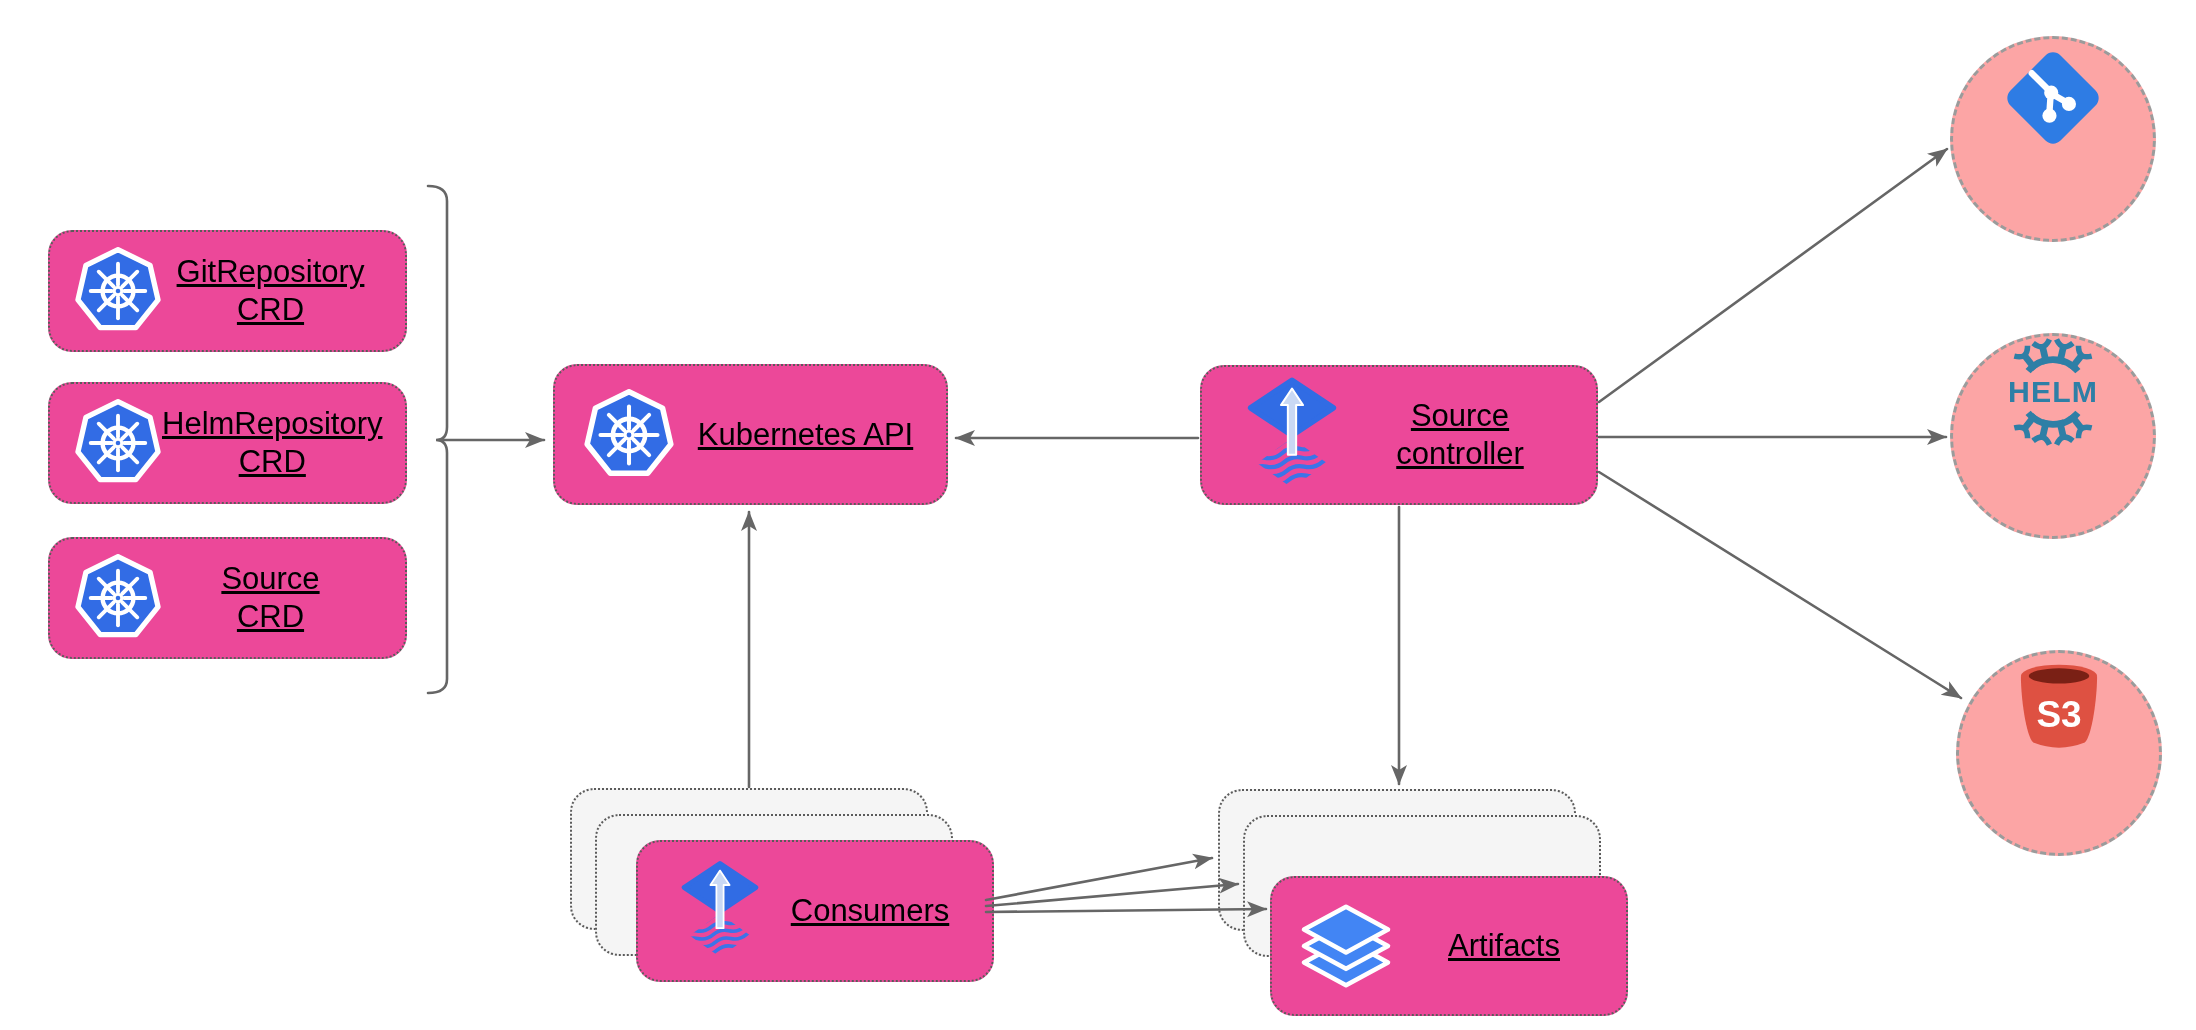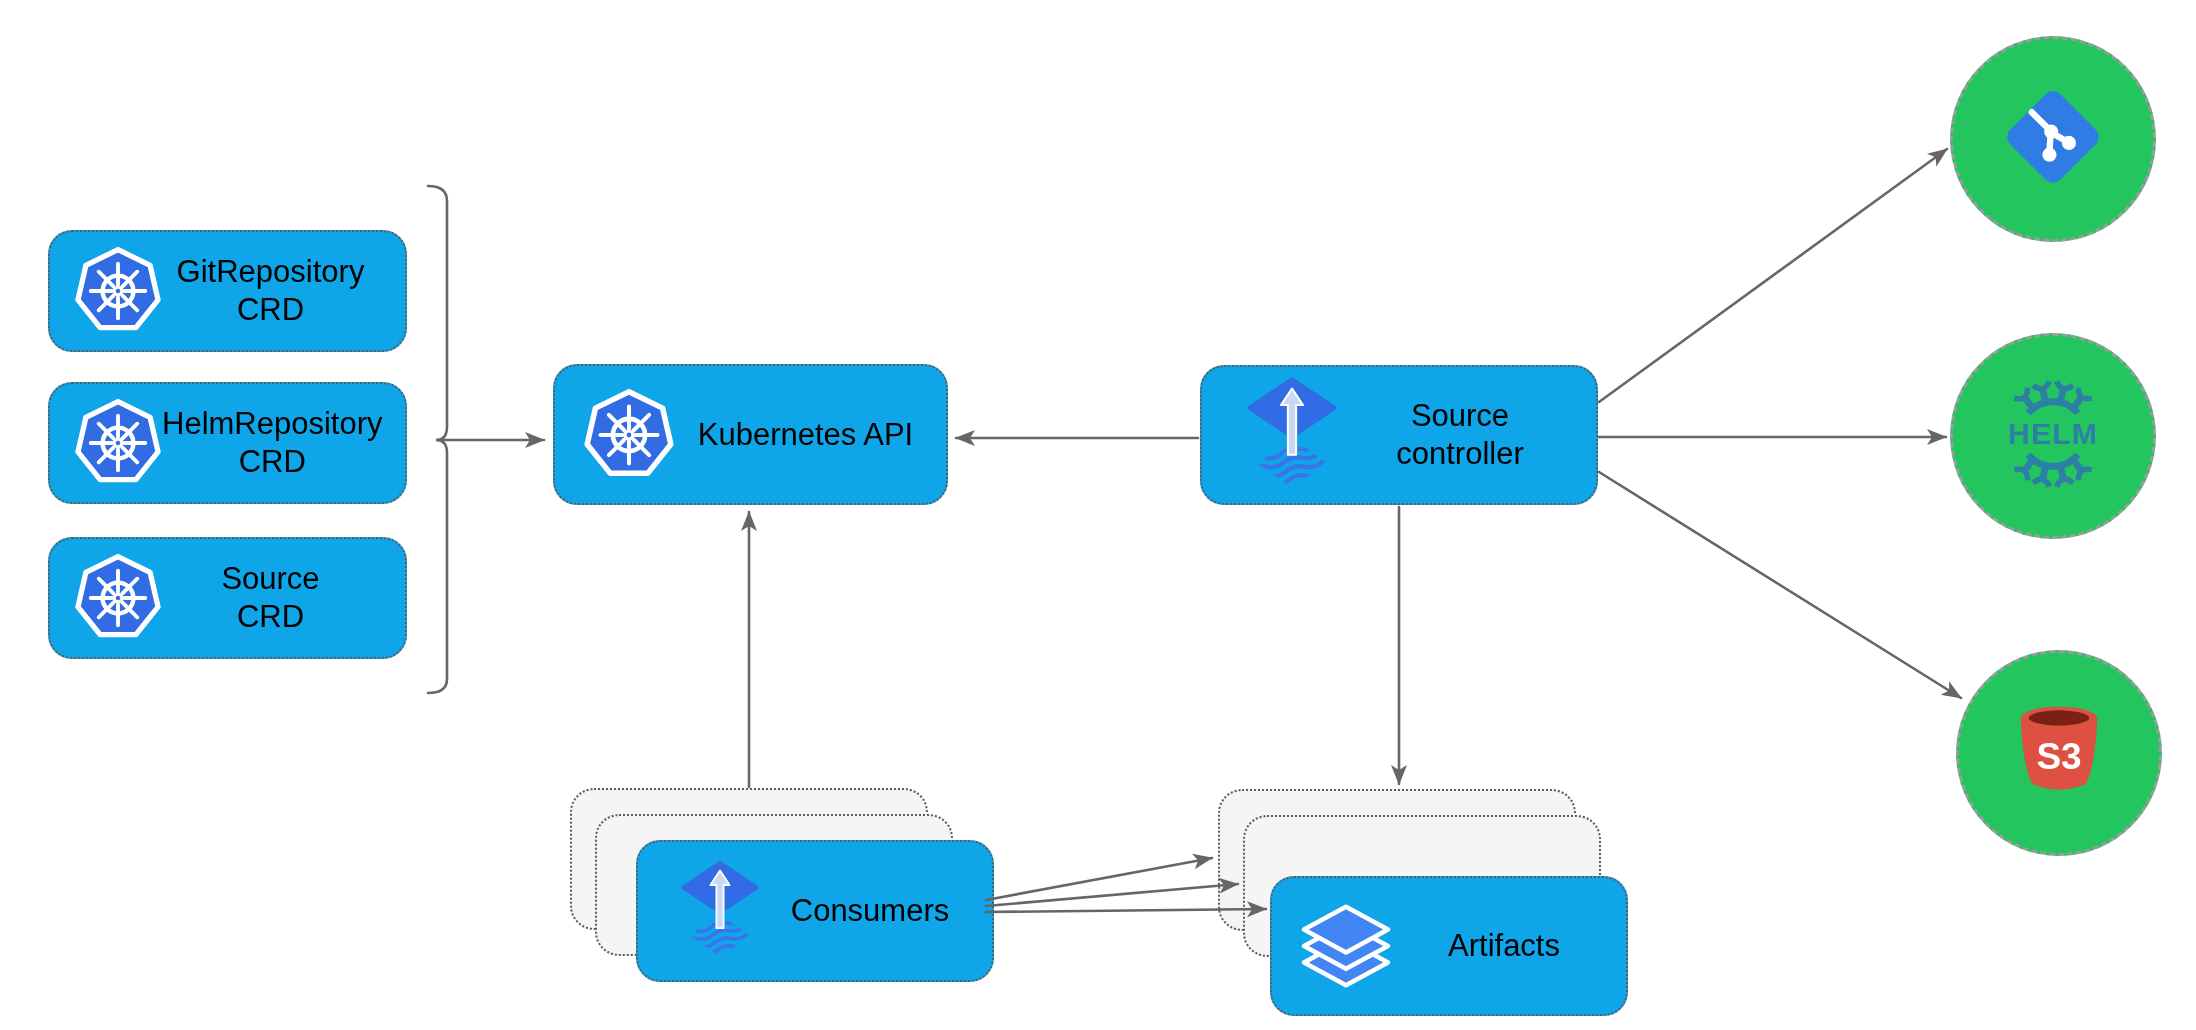--- a/index.html
+++ b/index.html
@@ -1,43 +1,43 @@
 <!DOCTYPE html>
 <html><head>
 <meta charset="utf-8">
 <style>
   html,body{margin:0;padding:0;background:#ffffff;}
   .canvas{
     position:relative;width:2196px;height:1030px;background:#ffffff;
     font-family:"Liberation Sans",sans-serif;overflow:hidden;
   }
   .node{
-    position:absolute;background:#0ea5e9;border:2px dotted #5B5B5B;
-    border-radius:24px;display:flex;align-items:center;box-sizing:border-box;
+    position:absolute;background:#ec4899;border:2px dotted #5B5B5B;
+    border-radius:24px;display:flex;align-items:center;box-sizing:border-box;text-decoration:underline;
   }
   .node .icon{flex:0 0 auto;display:flex;align-items:center;justify-content:center;}
   .node .label{flex:1;text-align:center;font-size:31px;color:#000;line-height:38px;}
   .crd{left:48px;width:359px;height:122px;padding-left:24px;padding-right:26px;}
   .crd .icon svg{width:88px;height:88px;}
   .kapi{left:553px;top:364px;width:395px;height:141px;padding-left:28px;padding-right:10px;}
   .kapi .icon svg{width:92px;height:92px;}
   .srcctl{left:1200px;top:365px;width:398px;height:140px;padding-left:44px;padding-right:14px;}
   .srcctl .icon svg{width:92px;height:116px;}
   .stackback{
     position:absolute;background:#F5F5F5;border:2px dotted #5B5B5B;
     border-radius:24px;width:358px;height:142px;box-sizing:border-box;
   }
   .consumers{left:636px;top:840px;width:358px;height:142px;padding-left:42px;padding-right:12px;}
   .consumers .icon svg{width:80px;height:102px;}
   .artifacts{left:1270px;top:876px;width:358px;height:140px;padding-left:26px;padding-right:12px;}
   .artifacts .icon svg{width:96px;height:84px;}
   .extcircle{
     position:absolute;width:206px;height:206px;border-radius:50%;
-    border:3px dashed #9B9B9B;background:#22c55e;box-sizing:border-box;
-    display:flex;align-items:center;justify-content:center;
+    border:3px dashed #9B9B9B;background:#fca5a5;box-sizing:border-box;
+    display:flex;align-items:flex-start;justify-content:center;
   }
   .overlay{position:absolute;left:0;top:0;width:2196px;height:1030px;pointer-events:none;}
   .hiddendefs{position:absolute;width:0;height:0;}
 </style>
 </head>
 <body>
 
 <div class="canvas">
 
   <svg class="hiddendefs" aria-hidden="true">

